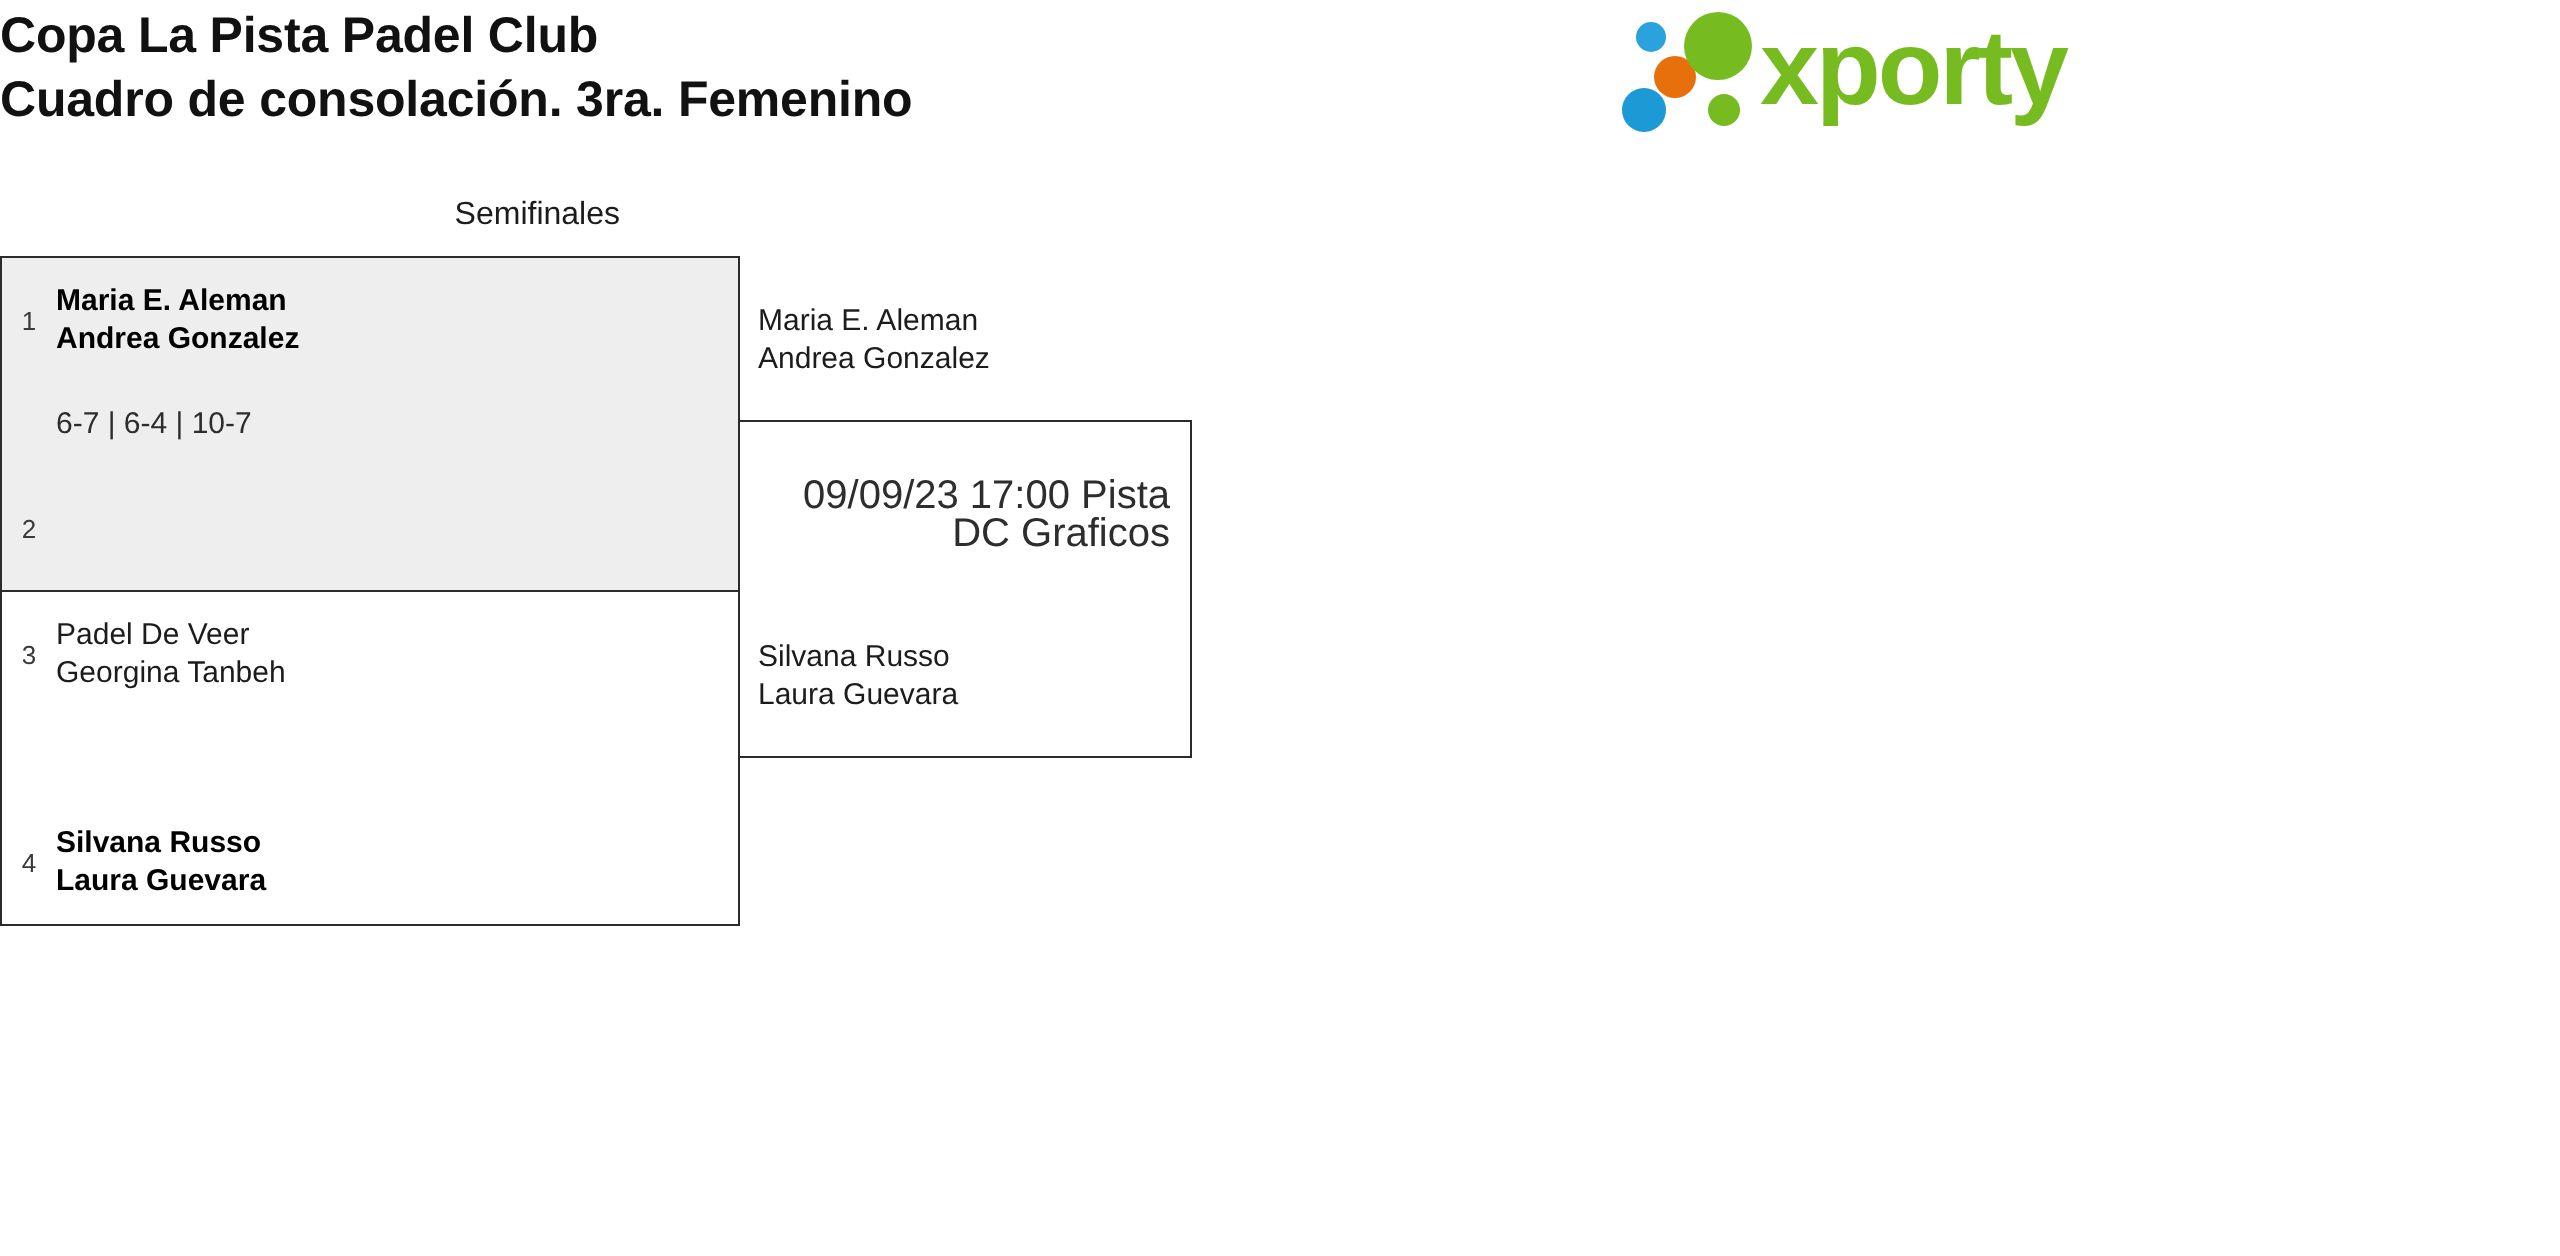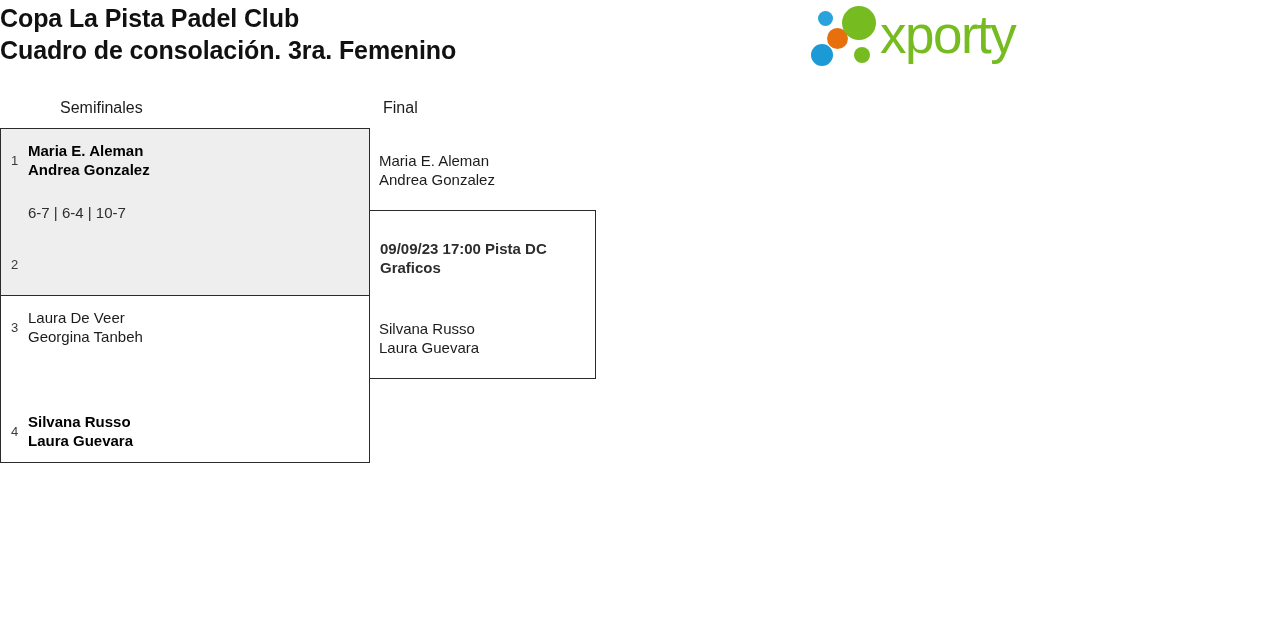--- a/index.html
+++ b/index.html
@@ -47,35 +47,35 @@
   #logo-dot-blue-small  { left: 8px;  top: 7px;  width: 15px; height: 15px; background: #2aa3dd; }
   #logo-dot-orange      { left: 17px; top: 24px; width: 21px; height: 21px; background: #e8700c; }
   #logo-dot-blue-large  { left: 1px;  top: 40px; width: 22px; height: 22px; background: #1b9ad6; }
   #logo-dot-green-large { left: 32px; top: 2px;  width: 34px; height: 34px; background: #76bc21; }
   #logo-dot-green-small { left: 44px; top: 43px; width: 16px; height: 16px; background: #76bc21; }
   #logo-wordmark {
     position: absolute;
     left: 70px;
     top: 2px;
     font-size: 53px;
-    font-weight: 400;
+    font-weight: 700;
     line-height: 58px;
     color: #76bc21;
     letter-spacing: -1.5px;
   }
 
   
   #bracket { position: absolute; left: 0; top: 0; width: 1280px; height: 628px; }
 
   .round-header {
     position: absolute;
     font-size: 16px;
     font-weight: 400;
     color: #1c1c1c;
-    text-align: left;
+    text-align: right;
     line-height: 20px;
   }
   #round-header-semifinales { left: 60px;  top: 98px; width: 250px; }
   #round-header-final       { left: 383px; top: 98px; width: 200px; }
 
   .match-box {
     position: absolute;
     border: 1px solid #2b2b2b;
     box-sizing: border-box;
   }
@@ -137,25 +137,24 @@
     white-space: pre;
   }
   #final-team-top    { top: -60px; }
   #final-team-bottom { top: 108px; }
 
   #final-match-info {
     position: absolute;
     left: 10px;
     right: 10px;
     top: 28px;
-    text-align: left;
-    font-size: 15px;
+    text-align: right;
+    font-size: 20px;
     line-height: 19px;
     color: #2d2d2d;
-    font-weight: bold;
   }
 </style>
 </head>
 <body>
 
 <div id="header">
 
   <div id="tournament-title"><span>Copa La Pista Padel Club</span>
 <span>Cuadro de consolación. 3ra. Femenino</span></div>
 
@@ -167,38 +166,37 @@
     <span class="logo-dot" id="logo-dot-green-small"></span>
     <span id="logo-wordmark">xporty</span>
   </div>
 
 </div>
 
 <div id="bracket">
 
   <div class="round-header" id="round-header-semifinales">Semifinales</div>
 
-  <div class="round-header" id="round-header-final">Final</div>
 
   <div class="match-box shaded" id="match-semifinal-1">
     <div class="team-row top">
       <span class="seed">1</span>
       <span class="team-names winner"><span>Maria E. Aleman</span>
 <span>Andrea Gonzalez</span></span>
     </div>
     <div class="score">6-7 | 6-4 | 10-7</div>
     <div class="team-row bottom">
       <span class="seed">2</span>
     </div>
   </div>
 
   <div class="match-box plain" id="match-semifinal-2">
     <div class="team-row top">
       <span class="seed">3</span>
-      <span class="team-names"><span>Laura De Veer</span>
+      <span class="team-names"><span>Padel De Veer</span>
 <span>Georgina Tanbeh</span></span>
     </div>
     <div class="team-row bottom">
       <span class="seed">4</span>
       <span class="team-names winner"><span>Silvana Russo</span>
 <span>Laura Guevara</span></span>
     </div>
   </div>
 
   <div class="match-box plain" id="match-final">

